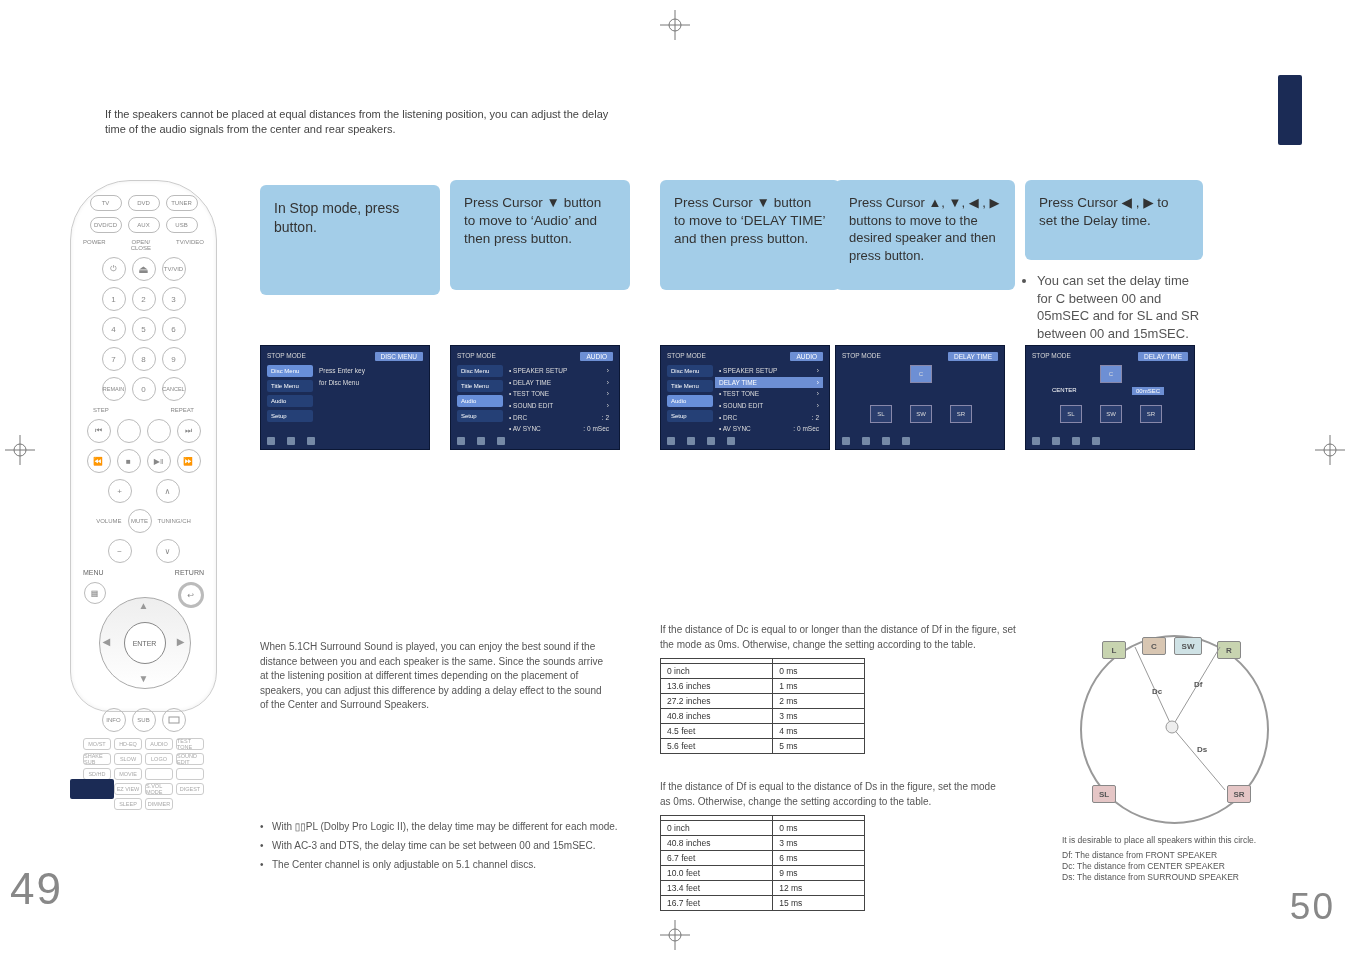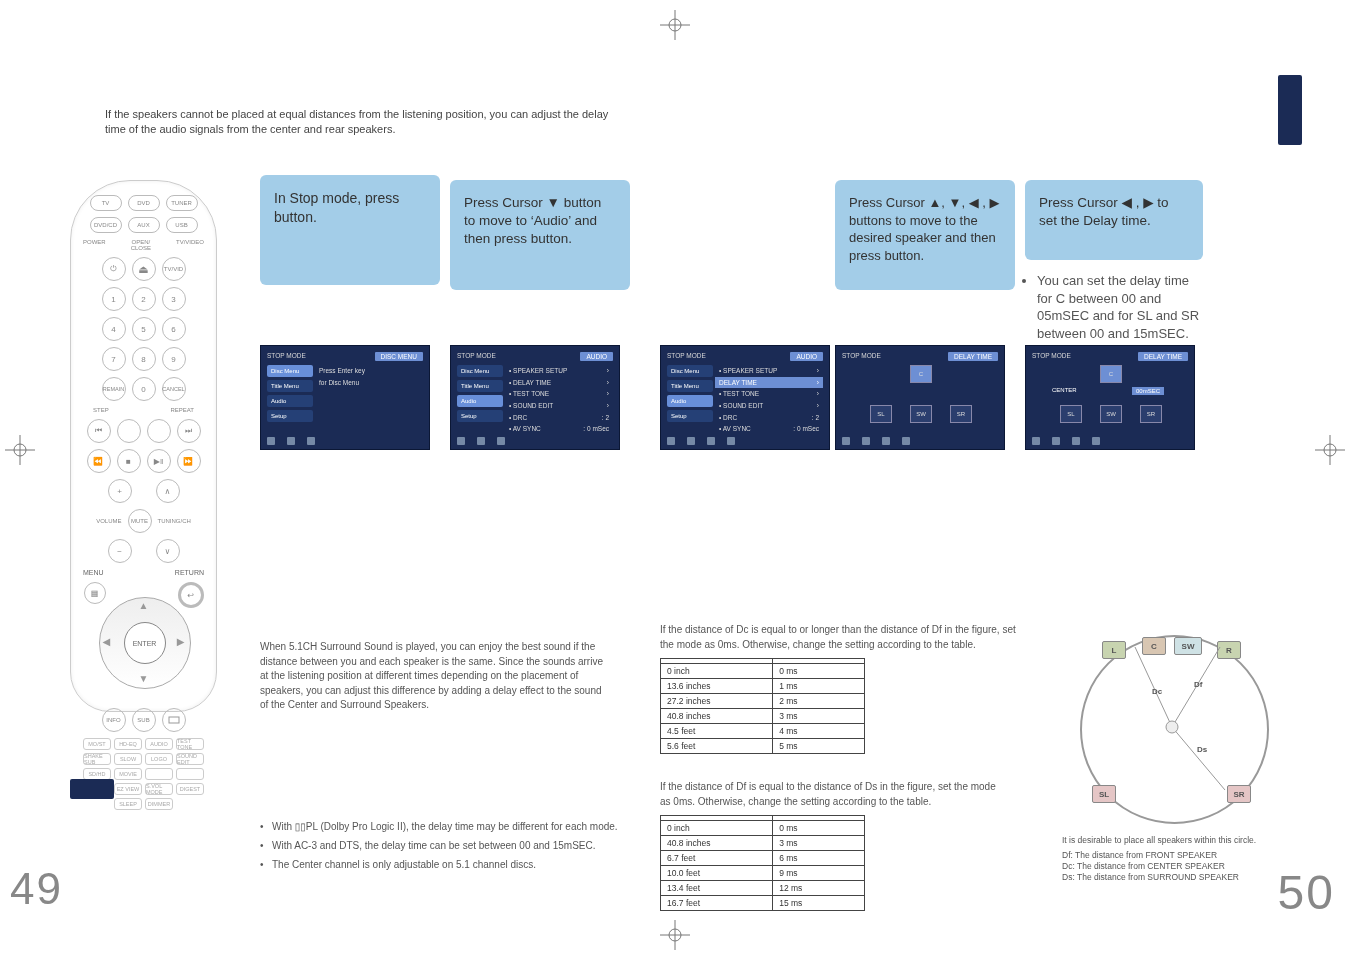--- a/index.html
+++ b/index.html
@@ -121,21 +121,21 @@
     position:absolute; left:18px; top:0;
   }
   .speaker-diagram .spk-ico {
     position:absolute; width:22px; height:16px; font-size:8px; font-weight:bold; display:flex; align-items:center; justify-content:center;
     border:1px solid #888; border-radius:2px;
   }
   .speaker-diagram .lbl { position:absolute; font-size:8px; color:#555; font-weight:bold;}
   .speaker-diagram .note { position:absolute; left:0; top:200px; font-size:8.5px; line-height:1.3; width:230px;}
 
   .page-no-left  { position:absolute; left:10px;  bottom:40px; font-size:44px; color:#888; letter-spacing:2px;}
-  .page-no-right { position:absolute; right:15px; bottom:34px; font-size:48px; color:#888; letter-spacing:2px;}
+  .page-no-right { position:absolute; right:15px; bottom:26px; font-size:37px; color:#888; letter-spacing:2px;}
 
   .icon-bar-left {
     position:absolute; left:0; top:704px; width:44px; height:20px;
     background:#1b2b55; border-radius:2px;
   }
 
   .bullets { font-size:10px; line-height:1.7; color:#555; padding-left:0;}
   .bullets li { list-style:none; padding-left:12px; position:relative; margin-bottom:2px;}
   .bullets li::before { content:"•"; position:absolute; left:0; color:#555;}
 </style>
@@ -277,21 +277,21 @@
       <span class="mini"> </span>
       <span class="mini">ZOOM</span>
       <span class="mini">EZ VIEW</span>
       <span class="mini">S.VOL MODE</span>
       <span class="mini">DIGEST</span>
       <span class="mini">SLEEP</span>
       <span class="mini">DIMMER</span>
     </div>
   </div>
 
-  <div class="step-box large" style="left:190px; top:100px;">
+  <div class="step-box large" style="left:190px; top:110px;">
     <span>In Stop mode, press button.</span>
   </div>
   <div class="osd" style="left:190px; top:270px;">
     <div class="bar">
         <span>STOP MODE</span>
         <span class="right">DISC MENU</span>
       </div>
     <div class="tabs">
       <div class="tab-btn active">Disc Menu</div>
       <div class="tab-btn">Title Menu</div>
@@ -363,20 +363,23 @@
   <ul class="bullets" style="position:absolute;left:190px;top:733px;width:380px;">
     <li>With ▯▯PL (Dolby Pro Logic II), the delay time may be different for each mode.</li>
     <li>With AC-3 and DTS, the delay time can be set between 00 and 15mSEC.</li>
     <li>The Center channel is only adjustable on 5.1 channel discs.</li>
   </ul>
 </div>
 
 <div class="page-right">
   <div class="tab"></div>
 
+  <div class="step-box" style="left:0; top:105px;">
+    <span>Press Cursor ▼ button to move to ‘DELAY TIME’ and then press button.</span>
+  </div>
   <div class="osd" style="left:0; top:270px;">
     <div class="bar">
         <span>STOP MODE</span>
         <span class="right">AUDIO</span>
       </div>
     <div class="tabs">
       <div class="tab-btn">Disc Menu</div>
       <div class="tab-btn">Title Menu</div>
       <div class="tab-btn active">Audio</div>
       <div class="tab-btn">Setup</div>

